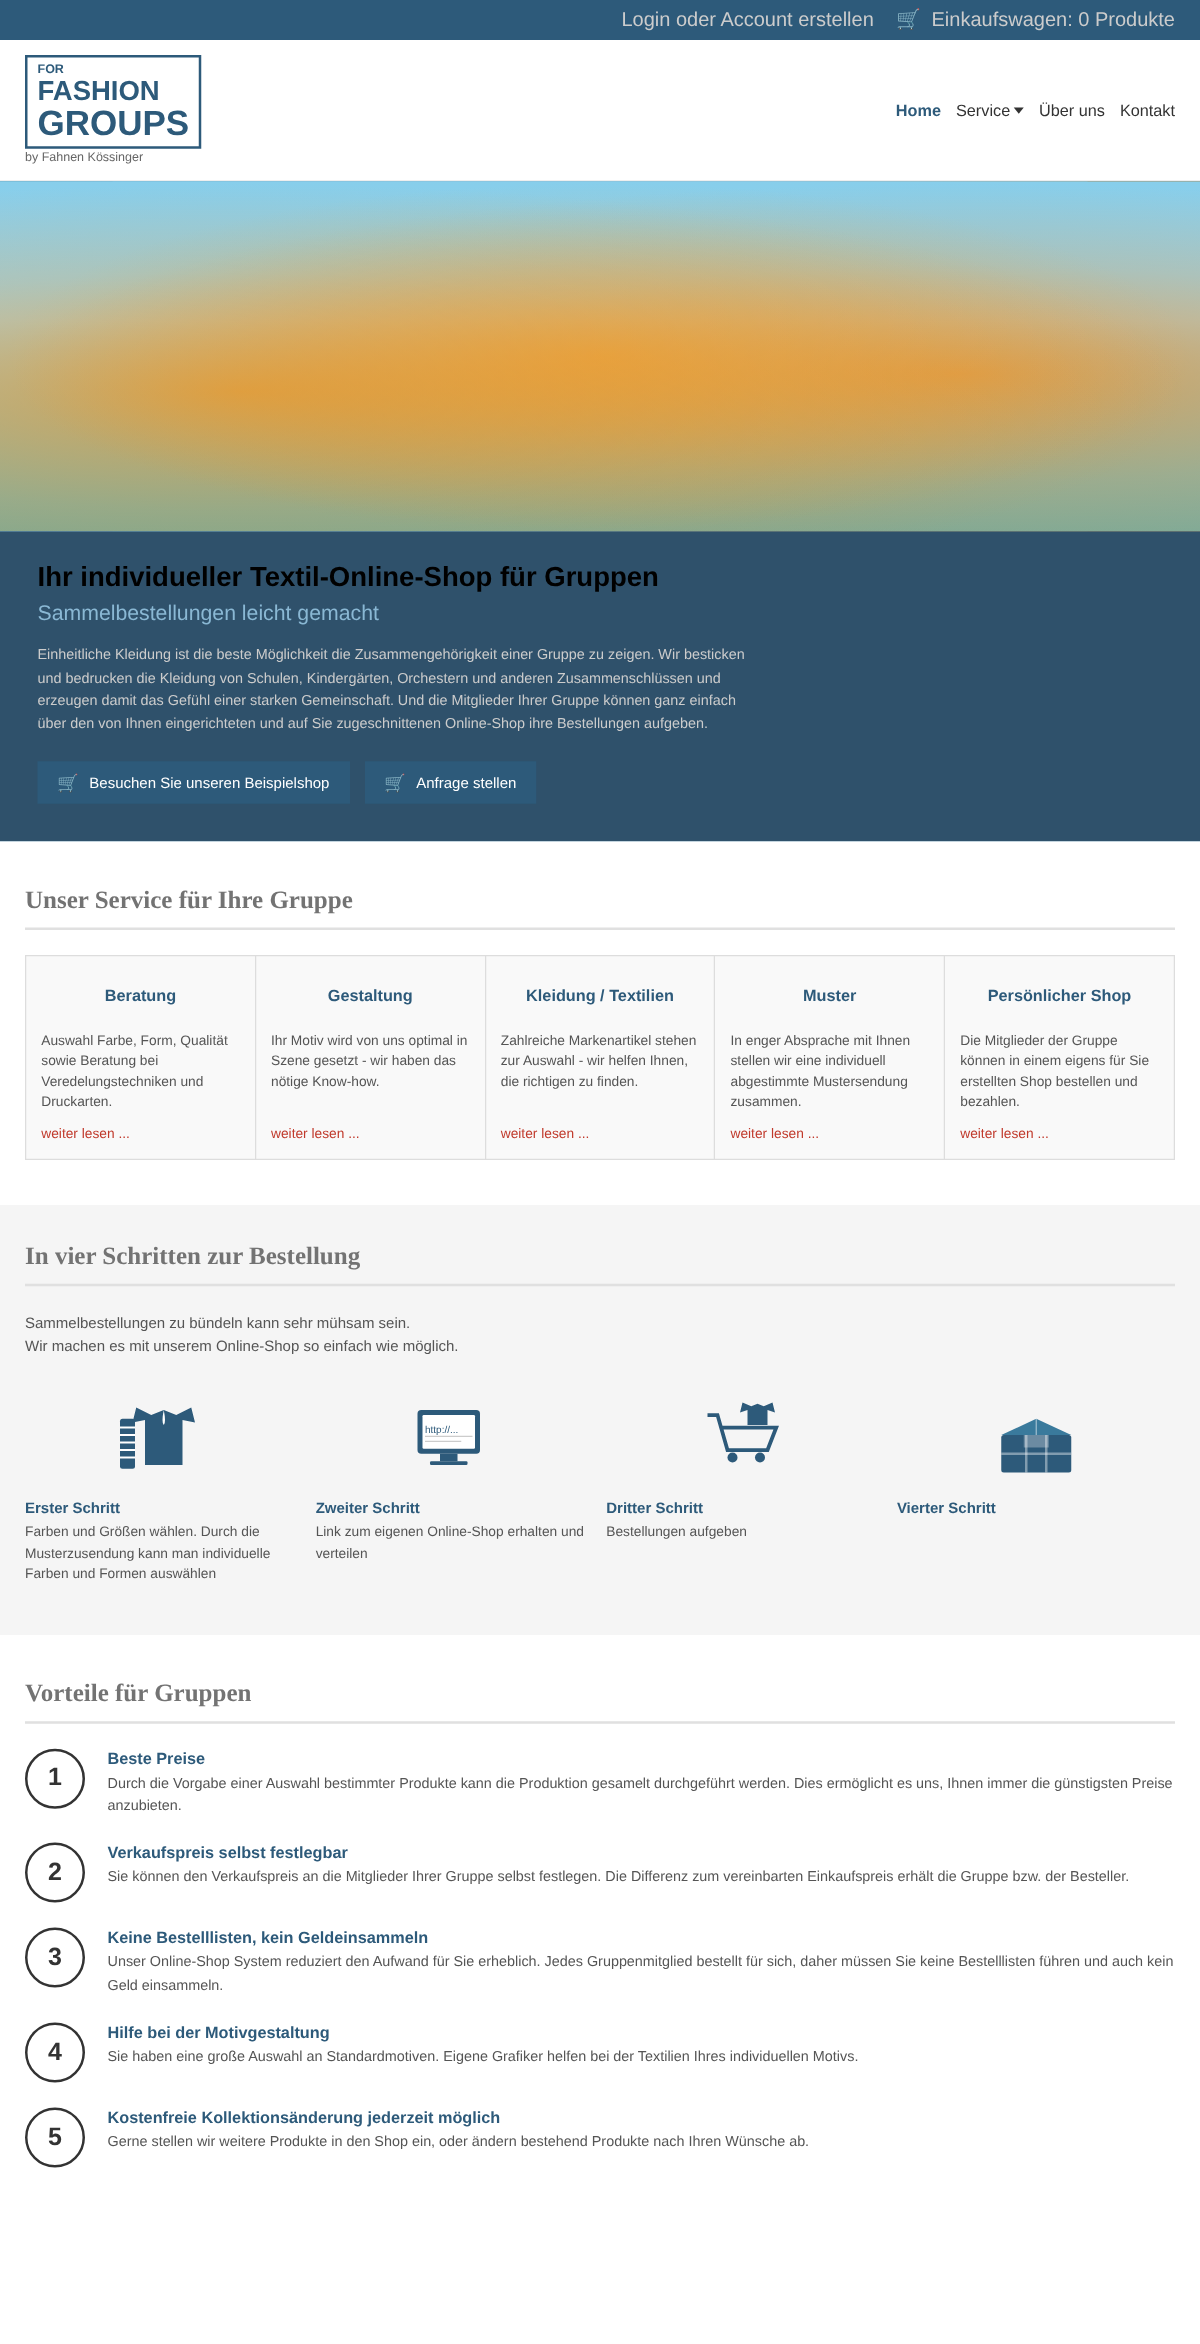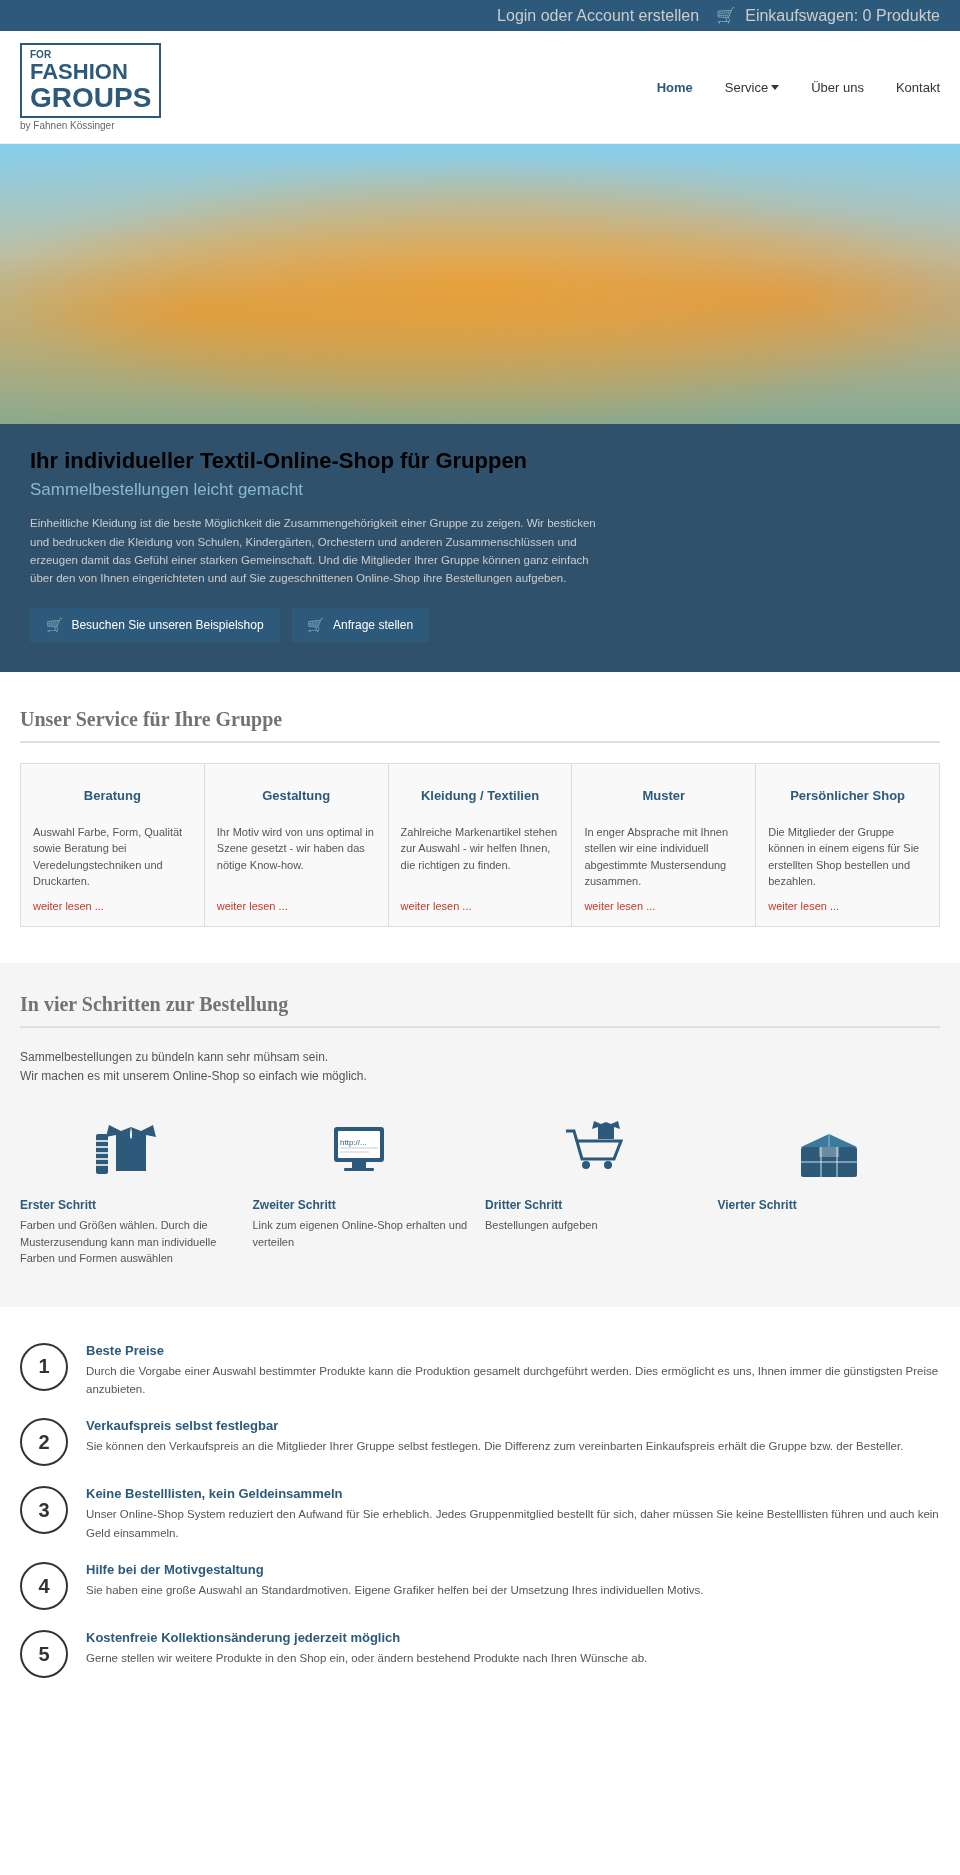--- a/index.html
+++ b/index.html
@@ -46,21 +46,21 @@
       color: #2d5a7a;
       line-height: 1;
     }
     .logo-subtitle {
       font-size: 10px;
       color: #666;
       margin-top: 2px;
     }
     nav {
       display: flex;
-      gap: 32px;
+      gap: 12px;
       align-items: center;
     }
     nav a {
       text-decoration: none;
       color: #333;
       font-size: 13px;
     }
     nav a.active { color: #2d5a7a; font-weight: bold; }
     .service-nav {
       display: flex;
@@ -456,20 +456,21 @@
     <line x1="48" y1="28" x2="48" y2="58" stroke="#fff" stroke-width="2" opacity="0.4"></line>
     <line x1="12" y1="43" x2="68" y2="43" stroke="#fff" stroke-width="2" opacity="0.4"></line>
   </svg>
     </div>
     <div class="step-title">Vierter Schritt</div>
   </div>
     </div>
 </div>
 
 <div class="vorteile-section">
+  <div class="section-title">Vorteile für Gruppen</div>
   <div class="vorteile-list" id="vorteile-list">
   <div class="vorteil-item">
     <div class="vorteil-number">1</div>
     <div class="vorteil-content">
       <div class="vorteil-title">Beste Preise</div>
       <div class="vorteil-body">Durch die Vorgabe einer Auswahl bestimmter Produkte kann die Produktion gesamelt durchgeführt werden. Dies ermöglicht es uns, Ihnen immer die günstigsten Preise anzubieten.</div>
     </div>
   </div>
       <div class="vorteil-item">
     <div class="vorteil-number">2</div>
@@ -482,21 +483,21 @@
     <div class="vorteil-number">3</div>
     <div class="vorteil-content">
       <div class="vorteil-title">Keine Bestelllisten, kein Geldeinsammeln</div>
       <div class="vorteil-body">Unser Online-Shop System reduziert den Aufwand für Sie erheblich. Jedes Gruppenmitglied bestellt für sich, daher müssen Sie keine Bestelllisten führen und auch kein Geld einsammeln.</div>
     </div>
   </div>
       <div class="vorteil-item">
     <div class="vorteil-number">4</div>
     <div class="vorteil-content">
       <div class="vorteil-title">Hilfe bei der Motivgestaltung</div>
-      <div class="vorteil-body">Sie haben eine große Auswahl an Standardmotiven. Eigene Grafiker helfen bei der Umsetzung Ihres individuellen Motivs.</div>
+      <div class="vorteil-body">Sie haben eine große Auswahl an Standardmotiven. Eigene Grafiker helfen bei der Textilien Ihres individuellen Motivs.</div>
     </div>
   </div>
       <div class="vorteil-item">
     <div class="vorteil-number">5</div>
     <div class="vorteil-content">
       <div class="vorteil-title">Kostenfreie Kollektionsänderung jederzeit möglich</div>
       <div class="vorteil-body">Gerne stellen wir weitere Produkte in den Shop ein, oder ändern bestehend Produkte nach Ihren Wünsche ab.</div>
     </div>
   </div>
     </div>

